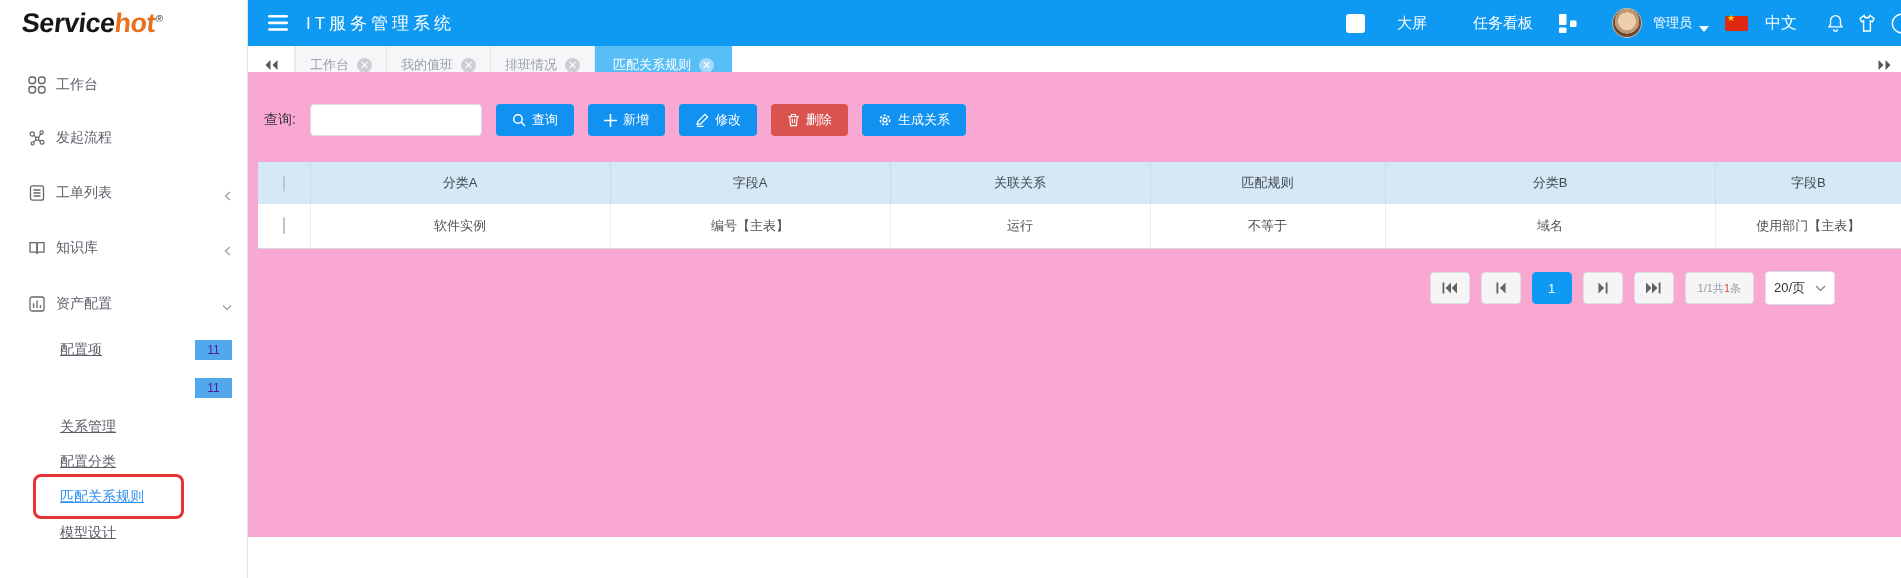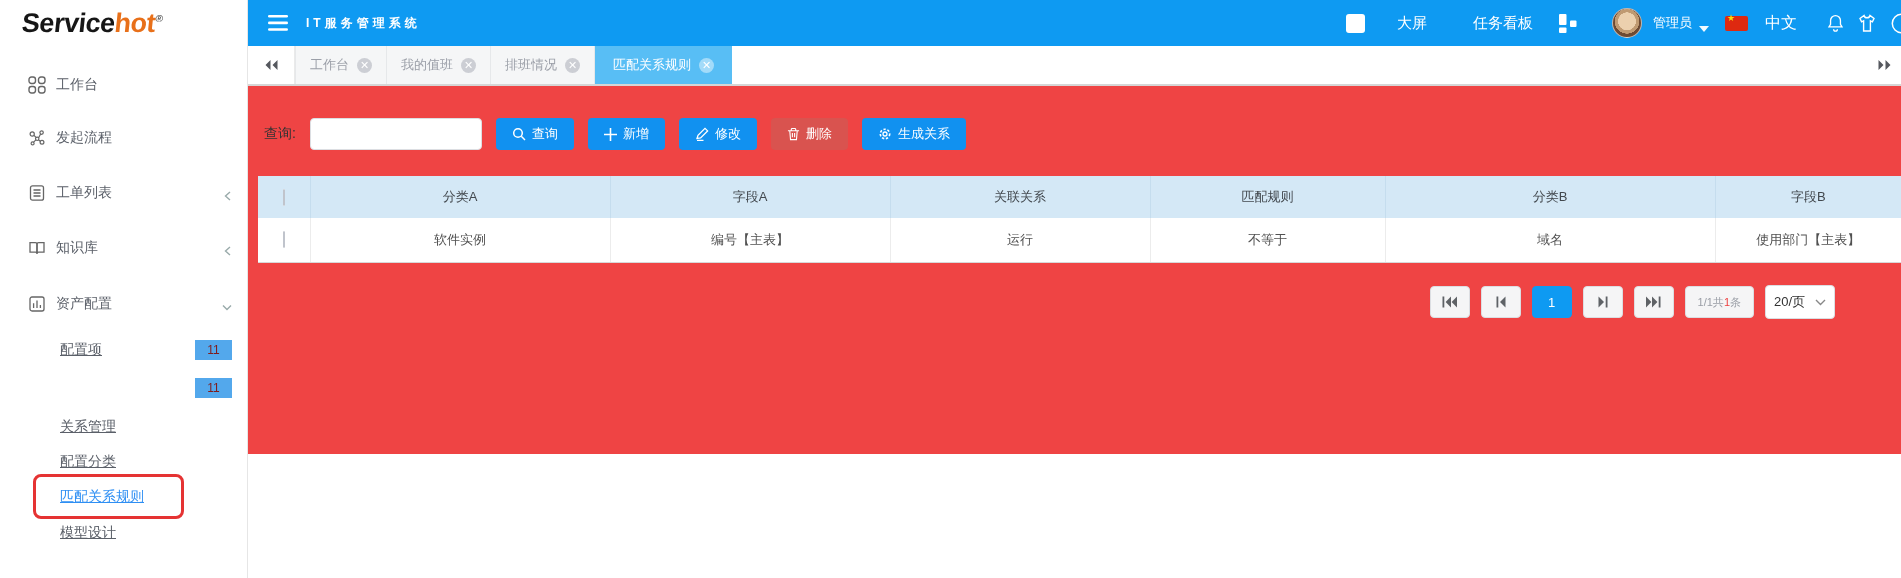--- a/index.html
+++ b/index.html
@@ -16,31 +16,31 @@
   .logo .lg-orange { color:#e8701a; }
   .logo sup { font-size:10px; color:#333; font-weight:400; }
   .mi { position:absolute; left:0; width:248px; height:30px; display:flex; align-items:center;
     color:#5b6069; font-size:14px; cursor:pointer; }
   .mi .ic { width:18px; height:18px; margin-left:28px; margin-right:10px; display:flex; align-items:center; }
   .mi .chev { position:absolute; right:16px; top:10px; }
   .mi1{top:70px} .mi2{top:123px} .mi3{top:178px} .mi4{top:233px} .mi5{top:289px}
   .si { position:absolute; left:0; width:248px; height:30px; display:flex; align-items:center;
     padding-left:60px; color:#5b6069; font-size:14px; cursor:pointer;text-decoration:underline; }
   .si1{top:335px} .si2{top:373px} .si3{top:412px} .si4{top:447px} .si5{top:482px; color:#2f8ff3;} .si6{top:518px}
-  .badge { position:absolute; right:15px; width:37px; height:20px; background:#53a8ec; color:#7f1d1d;
+  .badge { position:absolute; right:15px; width:37px; height:20px; background:#53a8ec; color:#4c1d95;
     font-size:12px; display:flex; align-items:center; justify-content:center; }
   .badge1{top:340px} .badge2{top:378px}
   .annotation { position:absolute; left:33px; top:474px; width:151px; height:45px;
     border:3px solid #e53333; border-radius:8px; pointer-events:none; }
 
   
   .topbar { position:absolute; left:248px; top:0; width:1653px; height:46px; background:#0e9af2;
     display:flex; align-items:center; color:#fff; }
   .hamburger { margin-left:20px; cursor:pointer; display:flex; }
-  .apptitle { margin-left:18px; font-size:12px; font-weight:700; letter-spacing:4px; white-space:nowrap; }
+  .apptitle { margin-left:18px; font-size:17px; font-weight:400; letter-spacing:4px; white-space:nowrap; }
   .top-right { position:absolute; right:0; top:0; height:46px; display:flex; align-items:center; }
   .sq-icon { width:19px; height:19px; background:#fff; border-radius:3px; cursor:pointer; }
   .top-link { font-size:15px; color:#fff; cursor:pointer; white-space:nowrap; }
   .avatar { width:30px; height:30px; border-radius:50%; cursor:pointer;
     background:radial-gradient(circle at 50% 44%, #ecd0ae 0 42%, #c09a72 43% 58%, #6d4a33 59% 100%);
     border:1px solid rgba(255,255,255,.6); }
   .usermenu { display:flex; align-items:flex-end; gap:7px; cursor:pointer; font-size:13px; }
   .flag { width:23px; height:15px; background:#de2910; border-radius:2px; position:relative; cursor:pointer; }
   .flag .star { position:absolute; left:2px; top:-3px; color:#ffde00; font-size:9px; }
   .half-circle { margin-right:-12px; display:flex; }
@@ -54,21 +54,21 @@
     background:#f5f6f7; border-right:1px solid #e6e8ea; cursor:pointer; white-space:nowrap; }
   .tab:nth-child(2){ border-left:1px solid #e6e8ea; }
   .tclose { width:15px; height:15px; border-radius:50%; background:#ccced4; color:#fff; font-size:11px;
     line-height:15px; text-align:center; cursor:pointer; }
   .tab.active { background:#58bef5; color:#fff; padding:0 18px; border-right:none; }
   .tab.active .tclose { background:rgba(255,255,255,.45); }
   .tab-scroll-right { position:absolute; right:2px; top:0; height:38px; width:22px; display:flex;
     align-items:center; cursor:pointer; background:#fff; }
 
   
-  .content { position:absolute; left:248px; top:86px; width:1653px; height:368px; background:#ef4444; }
+  .content { position:absolute; left:248px; top:72px; width:1653px; height:465px; background:#f9a8d4; }
   .toolbar { position:absolute; left:16px; top:31px; height:34px; display:flex; align-items:center; }
   .qlabel { font-size:14px; color:#333; margin-right:14px; }
   .query-input { width:172px; height:32px; border:1px solid #dcdee2; border-radius:4px;
     padding:0 10px; font-size:13px; outline:none; background:#fff; }
   .btn { height:32px; margin-left:14px; padding:0 16px; border:none; border-radius:4px;
     background:#1191f0; color:#fff; font-size:13px; display:flex; align-items:center; gap:6px;
     cursor:pointer; white-space:nowrap; font-family:inherit; }
   .btn.red { background:#d9534f; }
 
   

